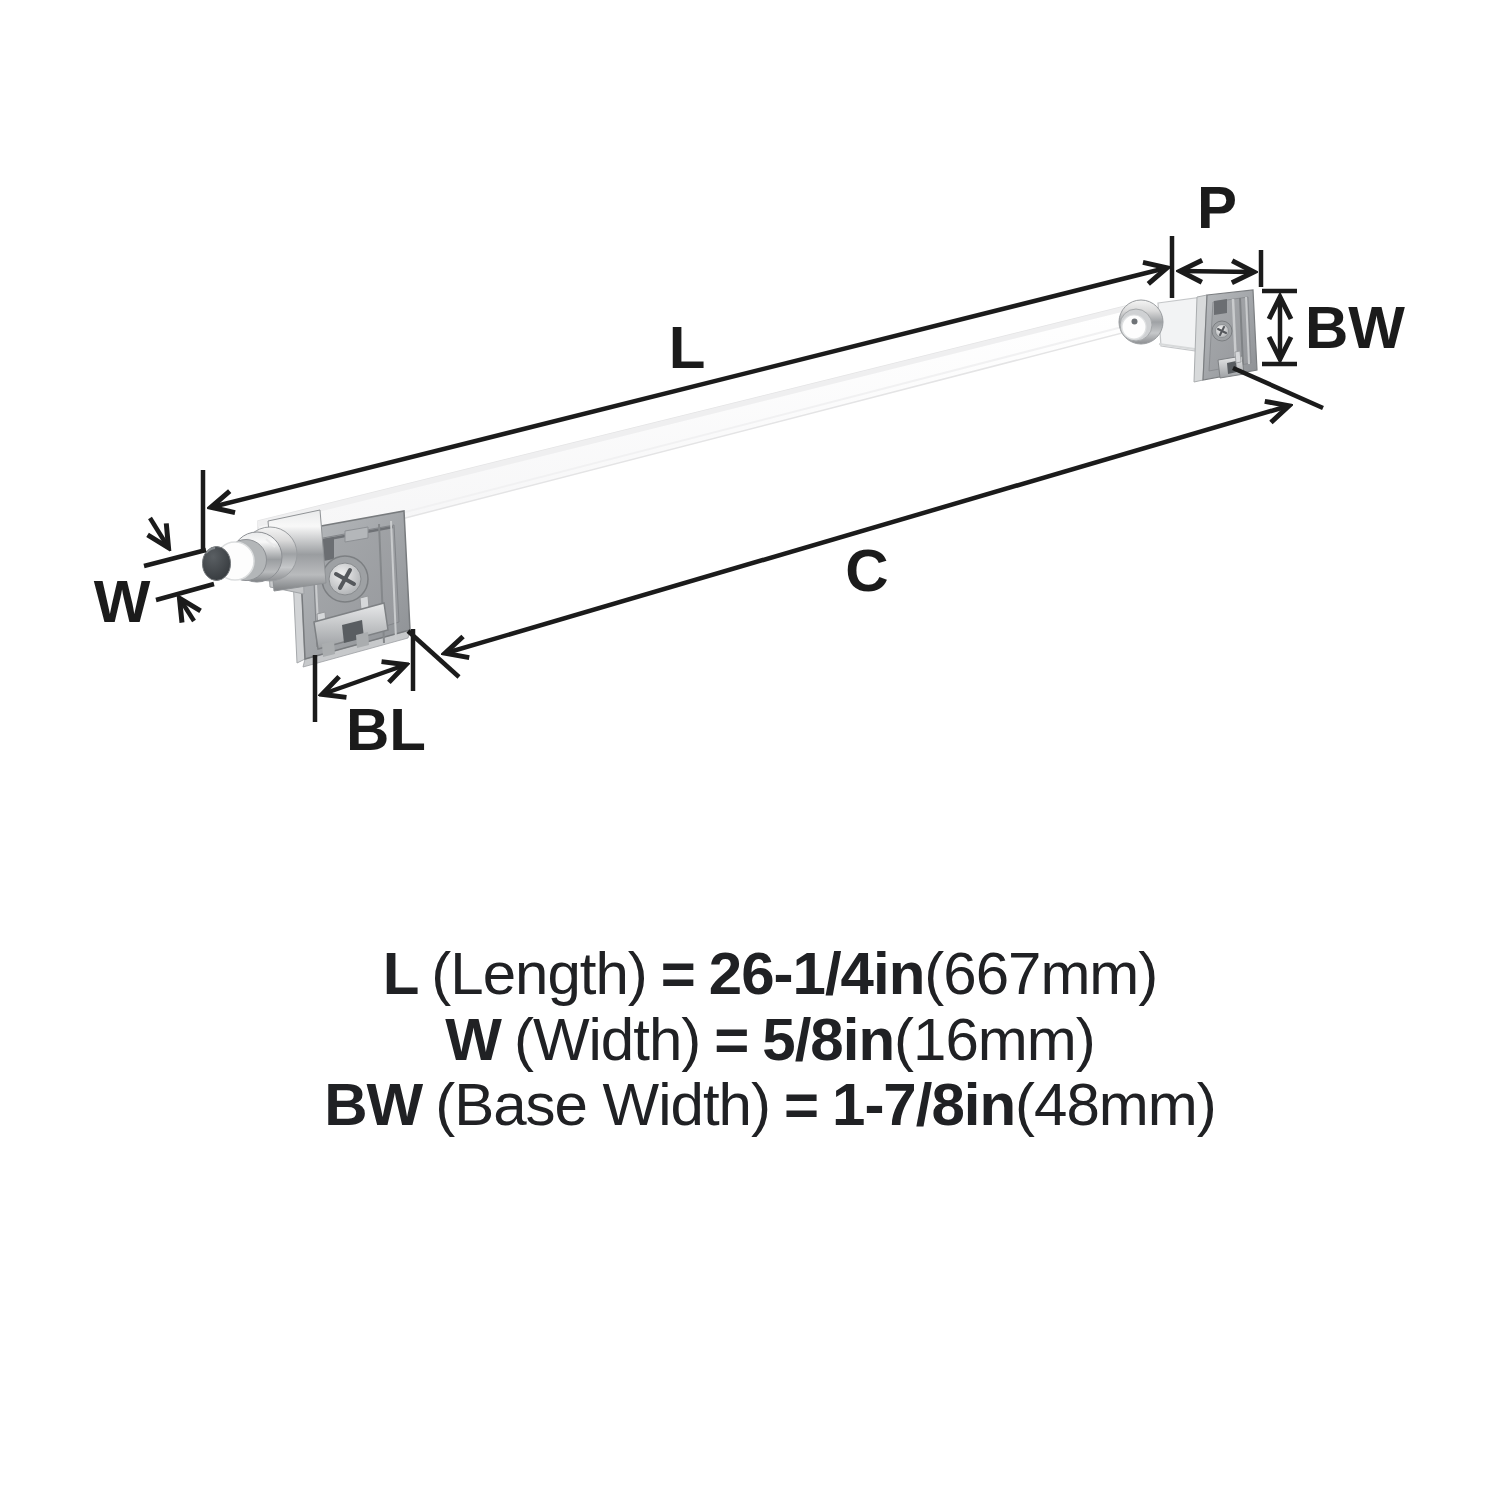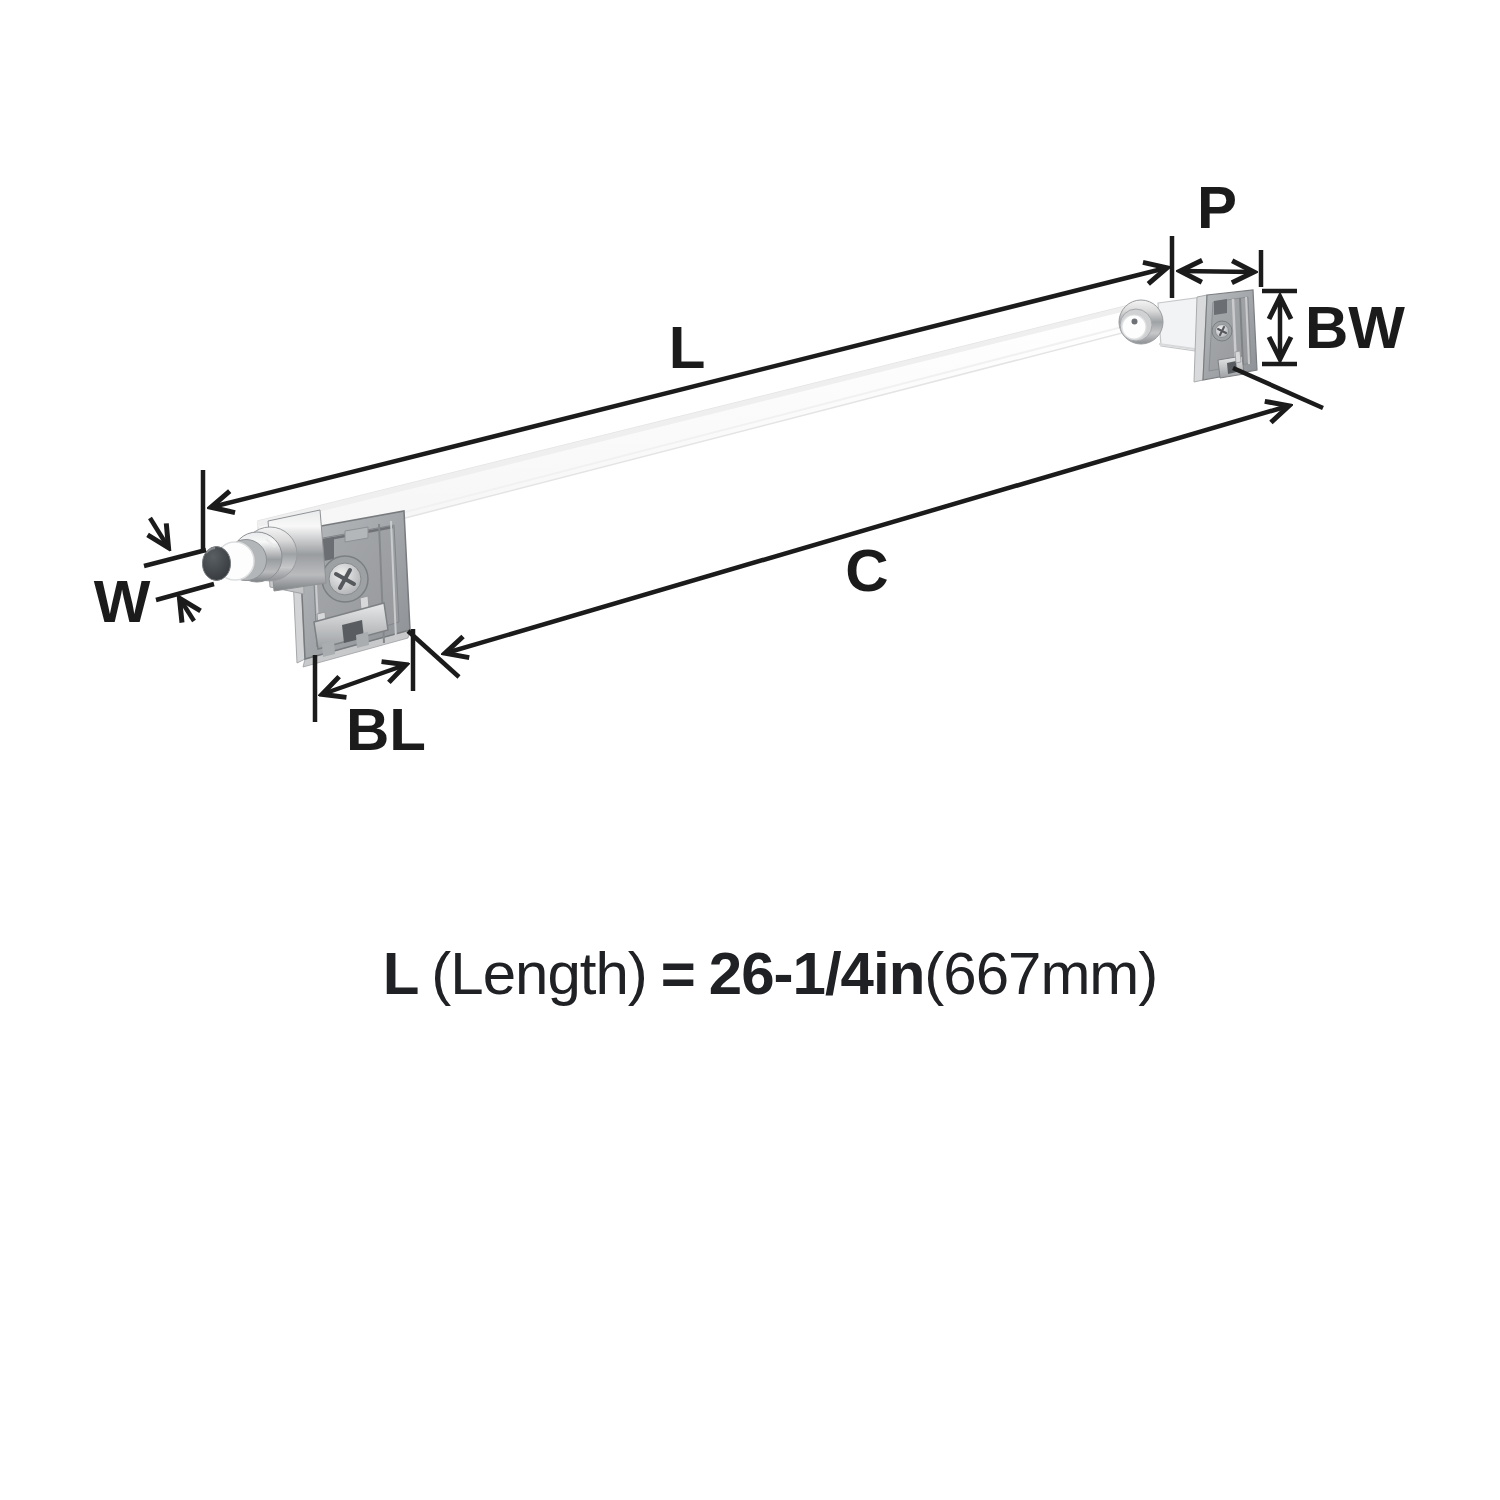--- a/index.html
+++ b/index.html
@@ -180,15 +180,21 @@
       <text class="dim-label" x="1355" y="348" text-anchor="middle">BW</text>
       <text class="dim-label" x="122" y="622" text-anchor="middle">W</text>
       <text class="dim-label" x="386" y="750" text-anchor="middle">BL</text>
     </g>
   </svg>
 
   <div class="spec-block">
     <div class="spec-line">
       <span class="lbl">L</span><span class="nm">(Length)</span><span class="eq">=</span><span class="val">26-1/4in</span><span class="met">(667mm)</span>
     </div>
+    <div class="spec-line">
+      <span class="lbl">W</span><span class="nm">(Width)</span><span class="eq">=</span><span class="val">5/8in</span><span class="met">(16mm)</span>
+    </div>
+    <div class="spec-line">
+      <span class="lbl">BW</span><span class="nm">(Base Width)</span><span class="eq">=</span><span class="val">1-7/8in</span><span class="met">(48mm)</span>
+    </div>
   </div>
 
 </div>
 
 </body></html>

